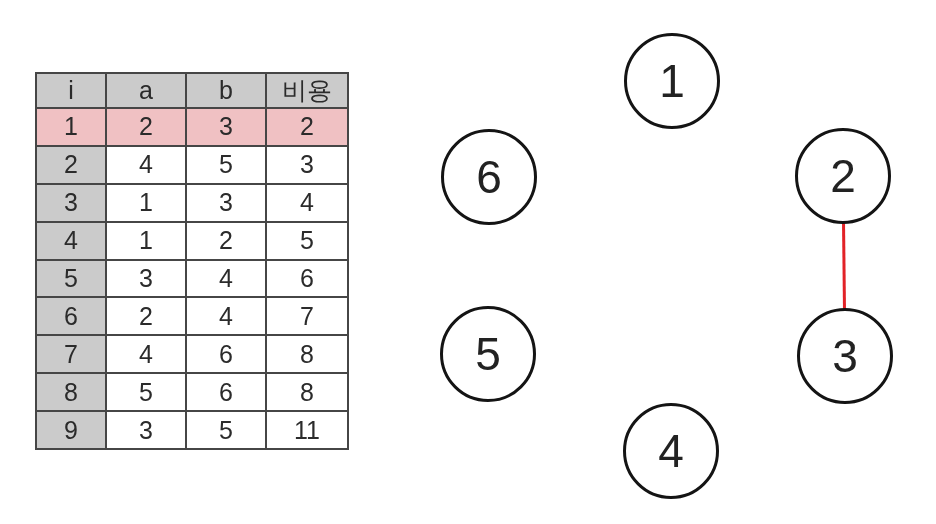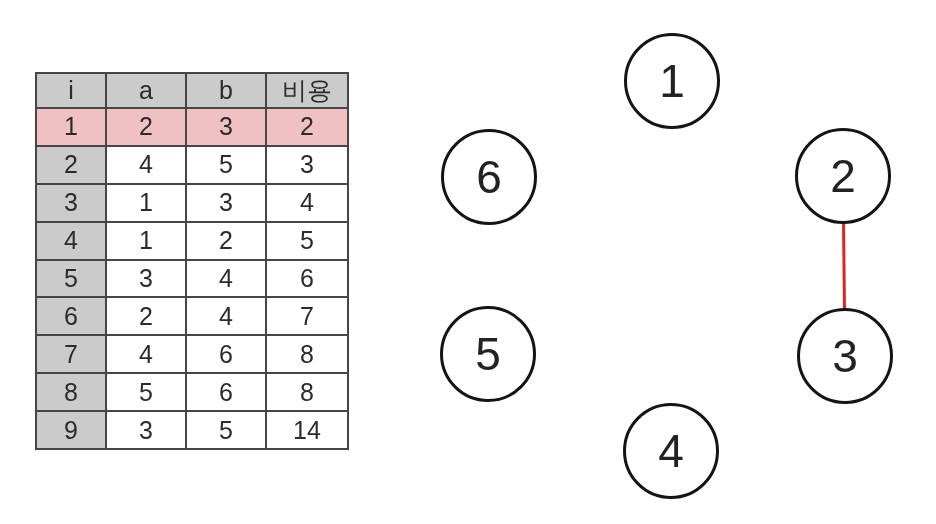--- a/index.html
+++ b/index.html
@@ -147,21 +147,21 @@
         <tr>
           <td class="index-cell">8</td>
           <td>5</td>
           <td>6</td>
           <td>8</td>
         </tr>
         <tr>
           <td class="index-cell">9</td>
           <td>3</td>
           <td>5</td>
-          <td>14</td>
+          <td>11</td>
         </tr>
       </tbody>
   </table>
 
   <div class="graph">
     <svg class="edge-layer" viewBox="0 0 936 524" xmlns="http://www.w3.org/2000/svg">
         <line x1="843" y1="176" x2="845" y2="356" stroke="#e22227" stroke-width="3"></line>
       </svg>
   <div class="node" style="left: 624px; top: 33px;">
         <span>1</span>

